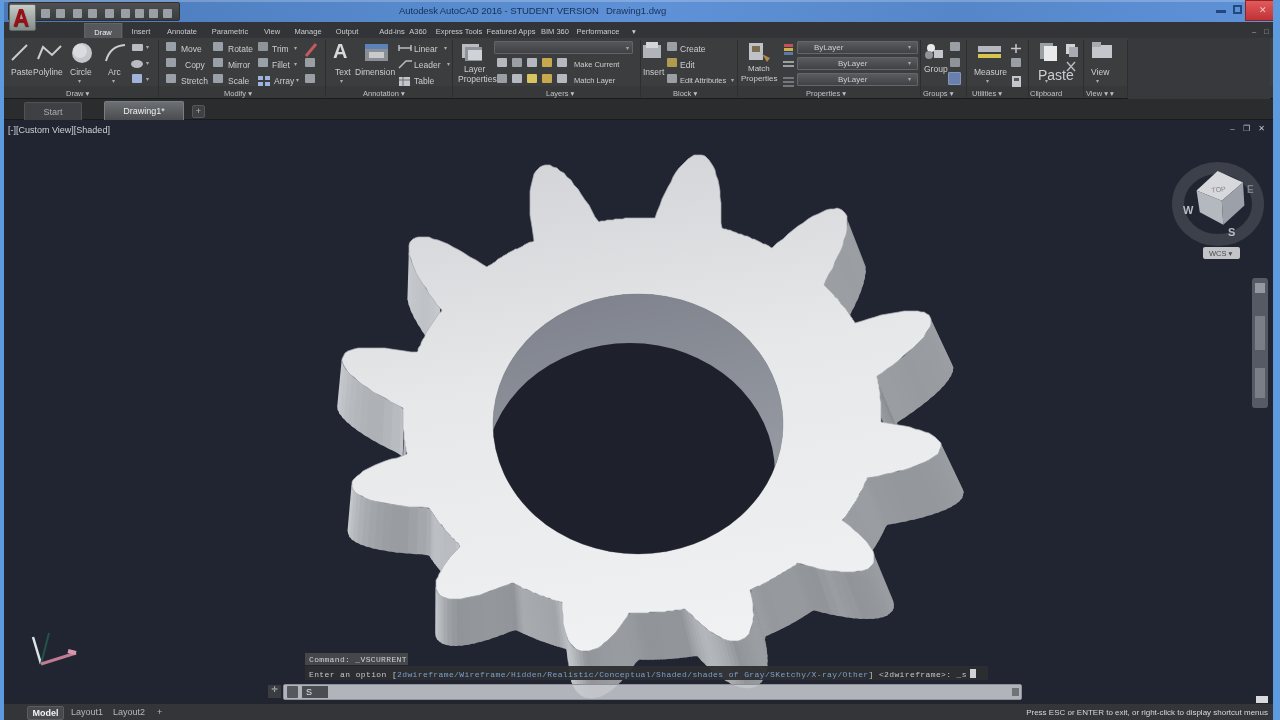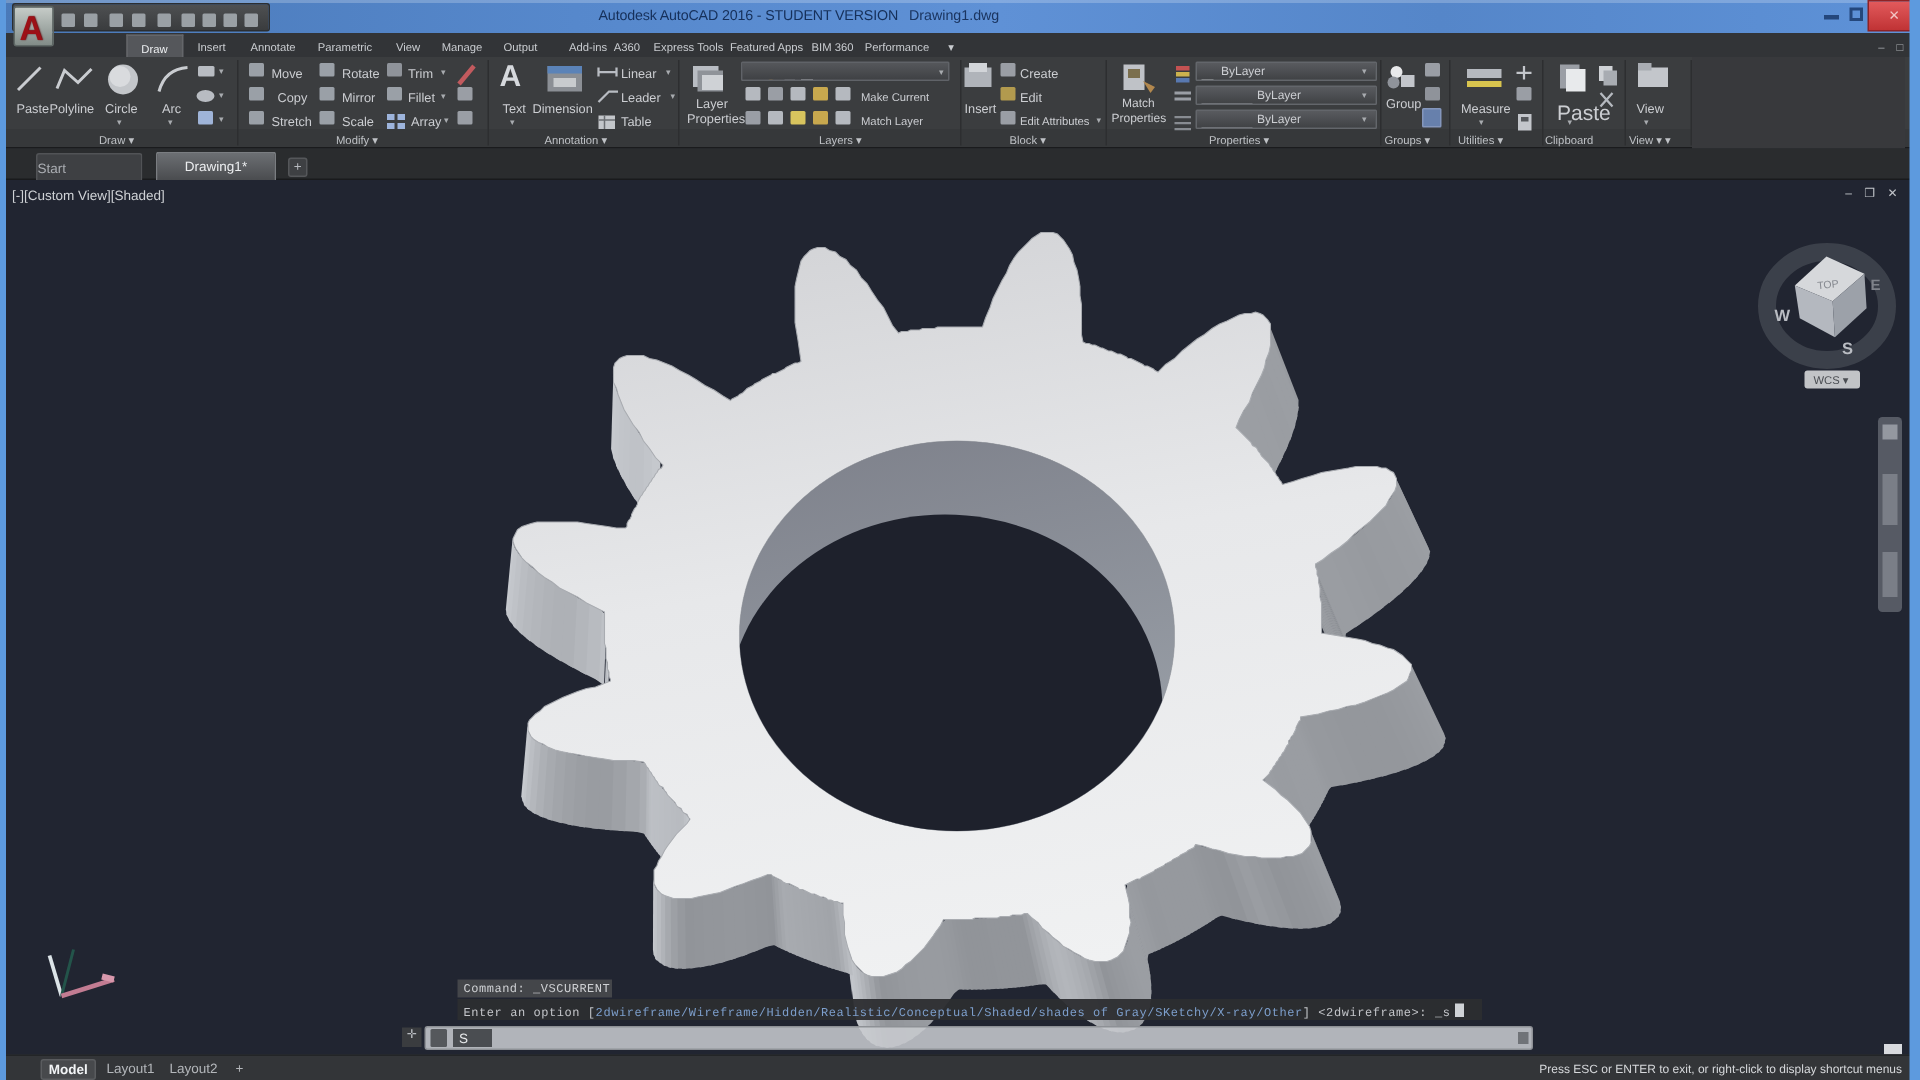--- a/index.html
+++ b/index.html
@@ -24,21 +24,21 @@
 
 #ribbon{left:0;top:38px;width:1280px;height:61px;background:#3b3d3f;border-bottom:1px solid #1d1e20}
 #labelband{position:absolute;left:0;top:48px;width:1280px;height:13px;background:rgba(0,0,0,0.08)}
 .psep{position:absolute;top:2px;width:1px;height:57px;background:#2d2e30}
 .plabel{position:absolute;top:51px;font-size:7.5px;color:#bfc2c6;white-space:nowrap}
 .btxt{position:absolute;font-size:7.5px;color:#ccced2;white-space:nowrap}
 .bico{position:absolute;background:#aeb2b8;border-radius:1px}
 .drop{position:absolute;font-size:6px;color:#a8abaf}
 
 #filetabs{left:0;top:99px;width:1280px;height:21px;background:#2a2c2e;border-bottom:1px solid #191a1c}
-#ft-start{position:absolute;left:24px;top:3px;width:71px;height:18px;background:#3e4043;border:1px solid #515356;border-bottom:none;border-radius:2px 2px 0 0;color:#aaadb2;font-size:9px;text-align:left;padding-top:4px}
+#ft-start{position:absolute;left:24px;top:3px;width:58px;height:18px;background:#3e4043;border:1px solid #515356;border-bottom:none;border-radius:2px 2px 0 0;color:#aaadb2;font-size:9px;text-align:center;padding-top:4px}
 #ft-draw{position:absolute;left:104px;top:2px;width:80px;height:19px;background:linear-gradient(#6c6f73,#4a4c4f);border:1px solid #7a7d81;border-bottom:none;border-radius:2px 2px 0 0;color:#eceef0;font-size:9px;text-align:center;padding-top:4px}
 #ft-plus{position:absolute;left:192px;top:6px;width:13px;height:13px;background:#3e4043;border:1px solid #55575a;border-radius:2px;color:#b8bbc0;font-size:9px;text-align:center}
 
 #canvas{left:0;top:120px;width:1280px;height:583px;background:#212531;overflow:hidden}
 #vplabel{position:absolute;left:8px;top:5px;font-size:9px;color:#cfd2d6}
 #vpbtns{position:absolute;right:12px;top:4px;font-size:8px;color:#c3c6cb;letter-spacing:3px}
 
 #statusbar{left:0;top:703px;width:1280px;height:17px;background:#333538;border-top:1px solid #232527}
 #sb-model{position:absolute;left:27px;top:2px;width:37px;height:14px;background:#47494c;border:1px solid #5a5c5f;border-radius:2px;color:#f2f4f6;font-size:9px;font-weight:bold;text-align:center;padding-top:1px}
 .sb-lay{position:absolute;top:3px;font-size:9px;color:#b4b7bb}

